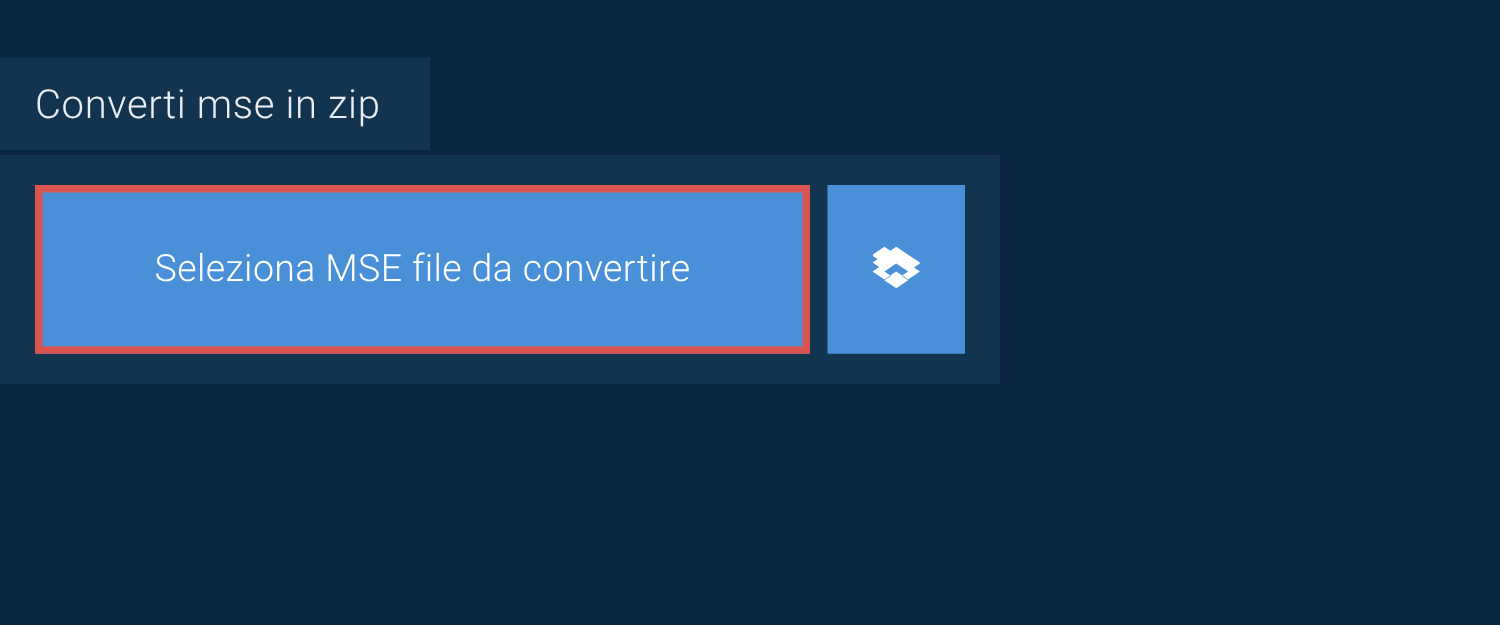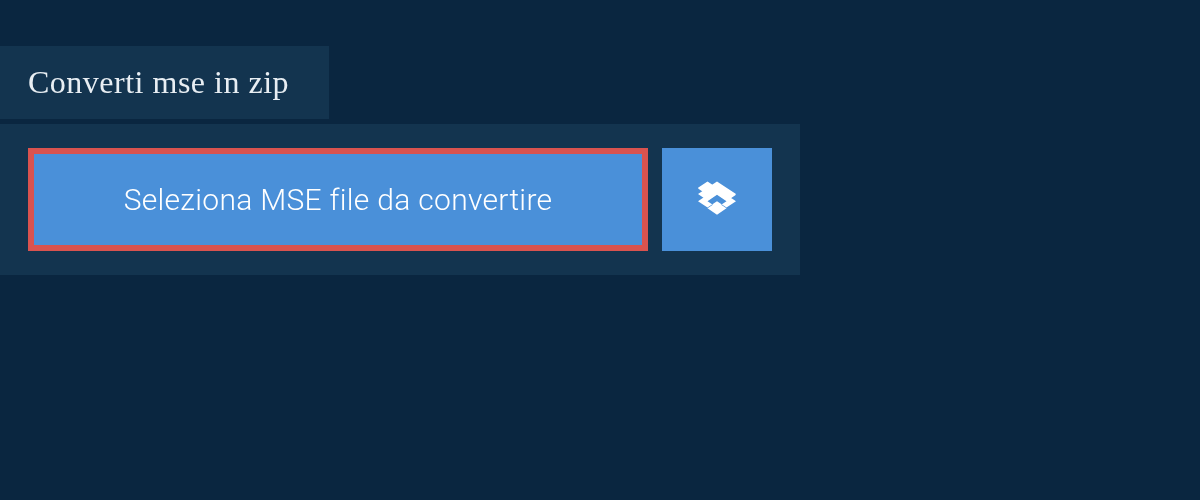--- a/index.html
+++ b/index.html
@@ -11,21 +11,20 @@
       width: 1200px;
       height: 500px;
       background: #0a2640;
       font-family: -apple-system, BlinkMacSystemFont, "Segoe UI", Roboto, Helvetica, Arial, sans-serif;
       position: relative;
     }
     .tab-container {
       position: absolute;
       top: 46px;
       left: 0;
-      font-family: Liberation Serif, serif;
     }
     .tab {
       background: #13344f;
       color: #e8eef3;
       font-size: 32px;
       font-weight: 300;
       padding: 18px 40px 18px 28px;
       display: inline-block;
       letter-spacing: 0.5px;
     }
@@ -40,21 +39,21 @@
       gap: 14px;
       align-items: stretch;
     }
     .select-button {
       flex: 1;
       background: #4a90d9;
       border: 6px solid #d9534f;
       color: #ffffff;
       font-size: 30px;
       font-weight: 300;
-      padding: 28px 20px;
+      padding: 44px 20px;
       text-align: center;
       cursor: pointer;
       letter-spacing: 0.3px;
     }
     .dropbox-button {
       width: 110px;
       background: #4a90d9;
       display: flex;
       align-items: center;
       justify-content: center;

